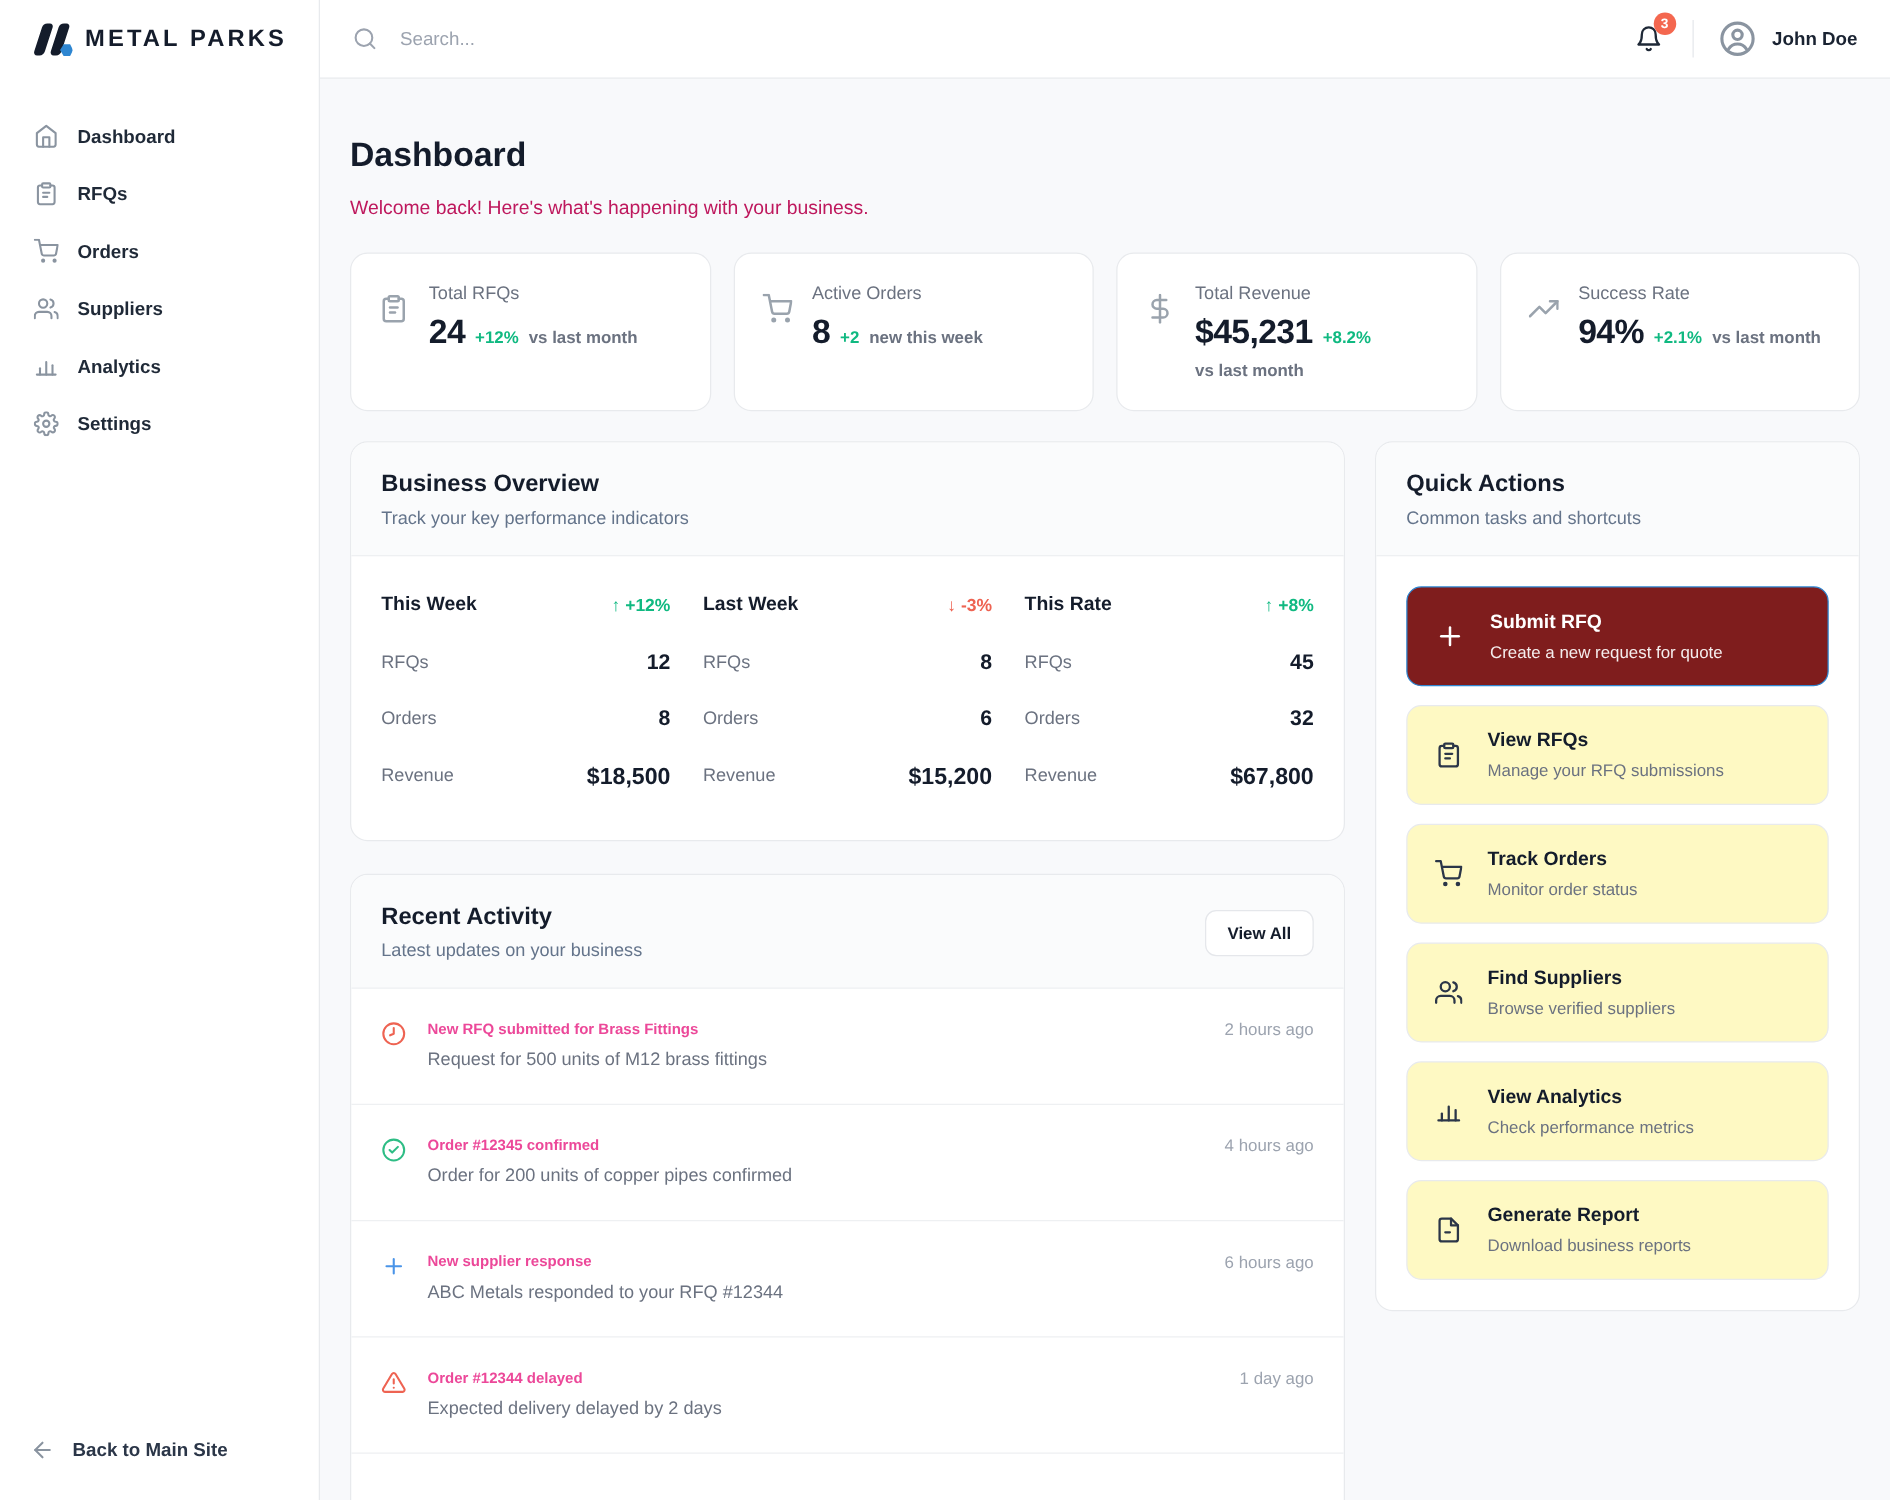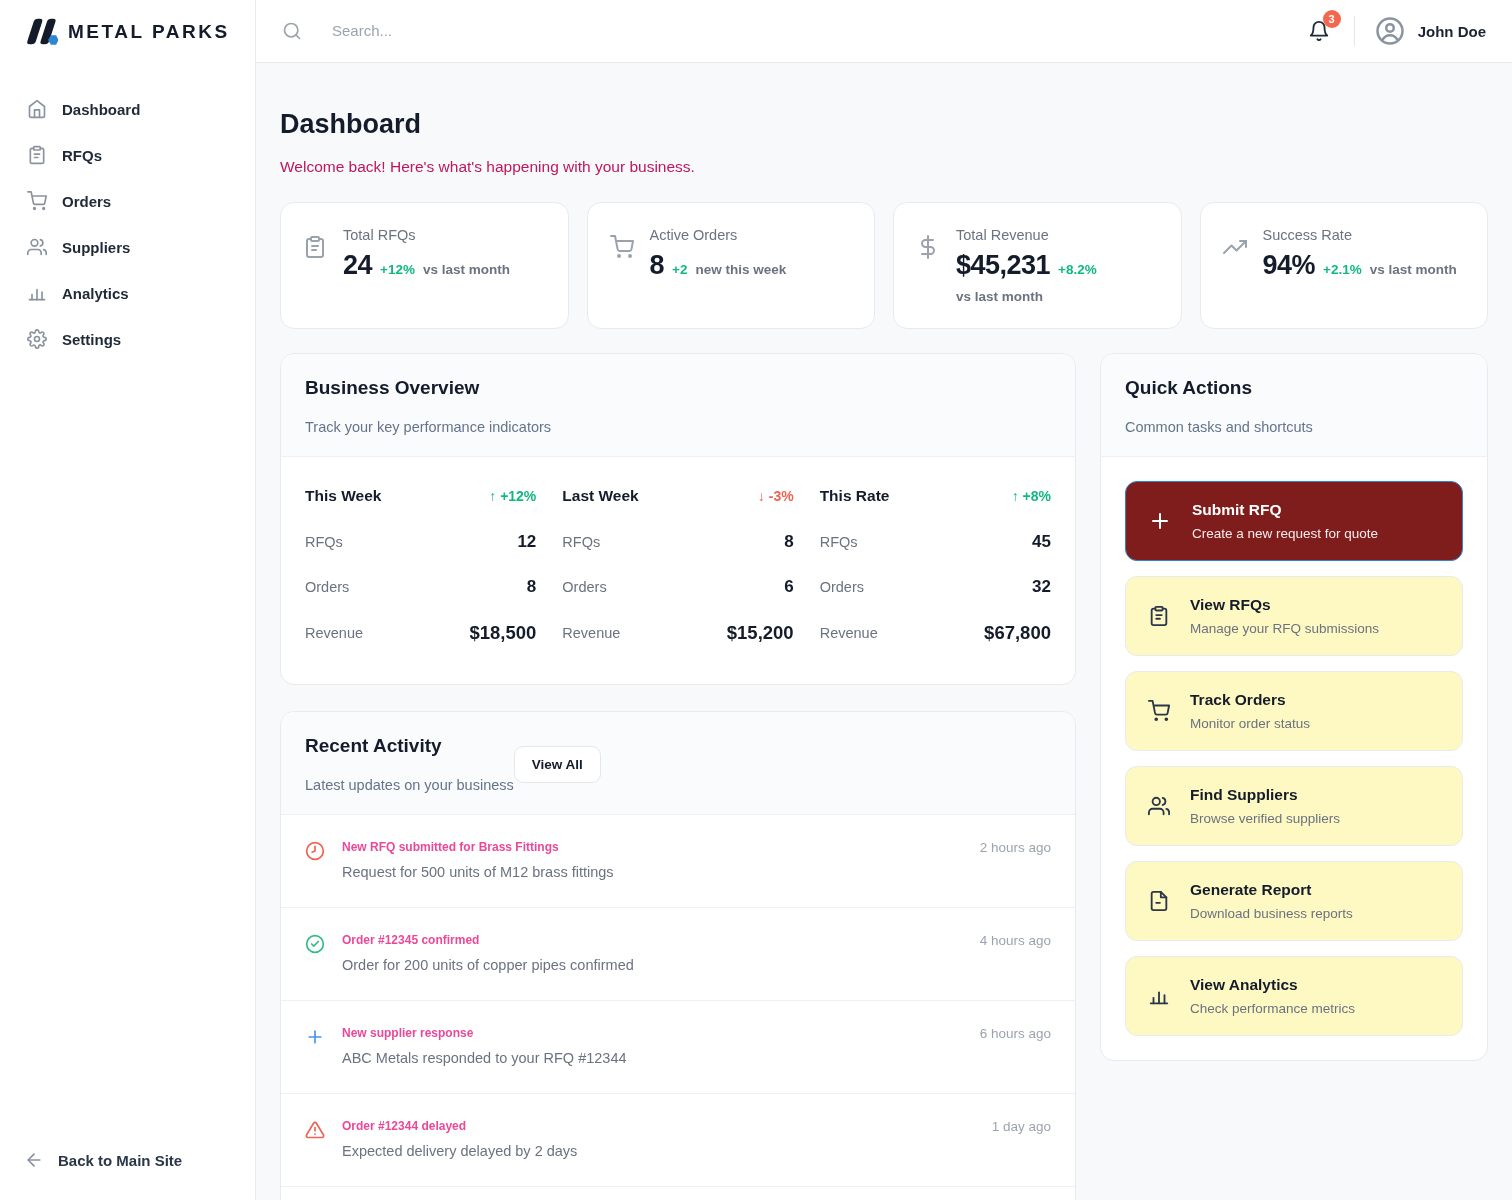--- a/index.html
+++ b/index.html
@@ -34,21 +34,21 @@
   }
   .back-row .nav-ic { color: #8a94a0; }
   .back-label { font-weight: 700; font-size: 15px; color: #2b3648; }
 
   
   .topbar {
     position: fixed; left: 256px; right: 0; top: 0; height: 63px;
     background: #ffffff; border-bottom: 1px solid #e8eaed;
     display: flex; align-items: center; padding: 0 26px; z-index: 4;
   }
-  .search-wrap { display: flex; align-items: flex-start; gap: 28px; color: #9ca3af; flex: 1; }
+  .search-wrap { display: flex; align-items: center; gap: 16px; color: #9ca3af; flex: 1; }
   .search-wrap input {
     border: none; outline: none; font-size: 15px; width: 420px;
     font-family: "Liberation Sans", sans-serif; color: #1a2332; background: transparent;
   }
   .search-wrap input::placeholder { color: #9ca3af; }
   .topbar-right { display: flex; align-items: center; gap: 20px; }
   .bell-wrap { position: relative; color: #1f2937; cursor: pointer; padding: 4px; }
   .badge {
     position: absolute; top: -6px; right: -7px; min-width: 18px; height: 18px;
     background: #f4674f; color: #fff; border-radius: 50%;
@@ -77,23 +77,23 @@
   .stat-change { color: #10b981; font-size: 13.5px; font-weight: 700; }
   .stat-note { color: #6b7280; font-size: 13.5px; font-weight: 600; }
 
   
   .cols { display: flex; gap: 24px; margin-top: 24px; align-items: flex-start; }
   .left-col { flex: 1; display: flex; flex-direction: column; gap: 26px; min-width: 0; }
   .right-col { width: 388px; flex: none; }
 
   .panel { background: #fff; border: 1px solid #e8eaed; border-radius: 14px; overflow: hidden; }
   .panel-header { background: #fafbfc; border-bottom: 1px solid #eef0f2; padding: 23px 24px 21px; }
-  .panel-header.with-btn { display: flex; align-items: center; justify-content: flex-start; }
+  .panel-header.with-btn { display: flex; align-items: center; justify-content: space-between; }
   .panel-title { font-size: 19px; font-weight: 800; color: #141c2b; }
-  .panel-subtitle { margin-top: 20px; color: #64748b; font-size: 14.5px; }
+  .panel-subtitle { margin-top: 8px; color: #64748b; font-size: 14.5px; }
   .view-all-btn {
     background: #fff; border: 1px solid #e5e7eb; border-radius: 9px;
     padding: 10px 17px; font-family: "Liberation Sans", sans-serif;
     font-size: 13.5px; font-weight: 700; color: #141c2b; cursor: pointer;
   }
 
   
   .overview-body { display: grid; grid-template-columns: repeat(3, 1fr); gap: 26px; padding: 30px 24px 28px; }
   .ov-head { display: flex; align-items: center; justify-content: space-between; margin-bottom: 14px; }
   .ov-period { font-weight: 700; font-size: 15.5px; color: #141c2b; }
@@ -533,41 +533,41 @@
                 </svg>
             </span>
             <span>
               <span class="qa-title" style="display:block">Find Suppliers</span>
               <span class="qa-desc" style="display:block">Browse verified suppliers</span>
             </span>
           </button>
           <button class="qa-btn">
             <span class="qa-ic">
               <svg class="icn" width="22" height="22" viewBox="0 0 24 24">
-                  <path d="M14 2H6a2 2 0 0 0-2 2v16a2 2 0 0 0 2 2h12a2 2 0 0 0 2-2V8z"></path>
-                  <polyline points="14 2 14 8 20 8"></polyline>
-                  <line x1="9" y1="14" x2="13" y2="14"></line>
+                  <line x1="6" y1="20" x2="6" y2="14"></line>
+                  <line x1="12" y1="20" x2="12" y2="8"></line>
+                  <line x1="18" y1="20" x2="18" y2="11"></line>
+                  <line x1="3" y1="20" x2="21" y2="20"></line>
                 </svg>
             </span>
             <span>
-              <span class="qa-title" style="display:block">Generate Report</span>
-              <span class="qa-desc" style="display:block">Download business reports</span>
+              <span class="qa-title" style="display:block">View Analytics</span>
+              <span class="qa-desc" style="display:block">Check performance metrics</span>
             </span>
           </button>
           <button class="qa-btn">
             <span class="qa-ic">
               <svg class="icn" width="22" height="22" viewBox="0 0 24 24">
-                  <line x1="6" y1="20" x2="6" y2="14"></line>
-                  <line x1="12" y1="20" x2="12" y2="8"></line>
-                  <line x1="18" y1="20" x2="18" y2="11"></line>
-                  <line x1="3" y1="20" x2="21" y2="20"></line>
+                  <path d="M14 2H6a2 2 0 0 0-2 2v16a2 2 0 0 0 2 2h12a2 2 0 0 0 2-2V8z"></path>
+                  <polyline points="14 2 14 8 20 8"></polyline>
+                  <line x1="9" y1="14" x2="13" y2="14"></line>
                 </svg>
             </span>
             <span>
-              <span class="qa-title" style="display:block">View Analytics</span>
-              <span class="qa-desc" style="display:block">Check performance metrics</span>
+              <span class="qa-title" style="display:block">Generate Report</span>
+              <span class="qa-desc" style="display:block">Download business reports</span>
             </span>
           </button>
         </div>
       </section>
     </div>
   </div>
 </main>
 
 </body></html>

